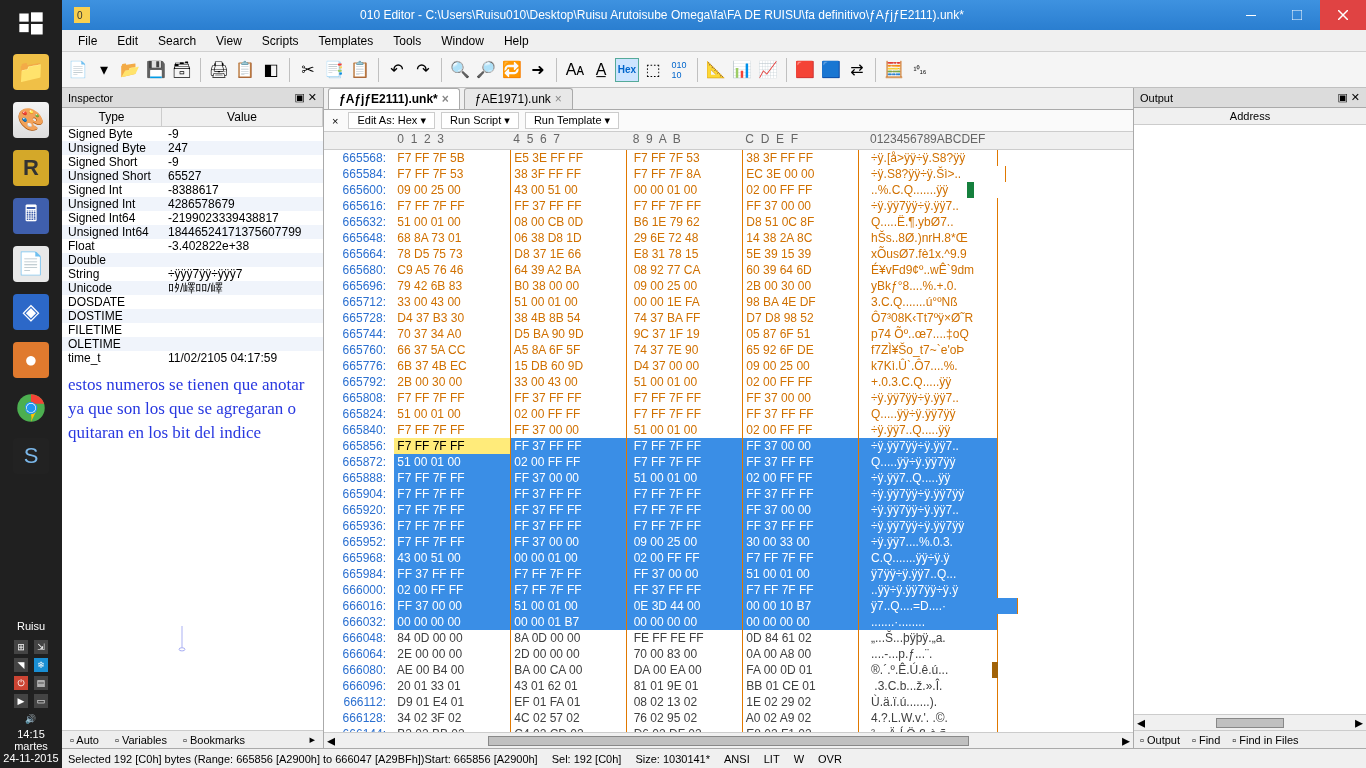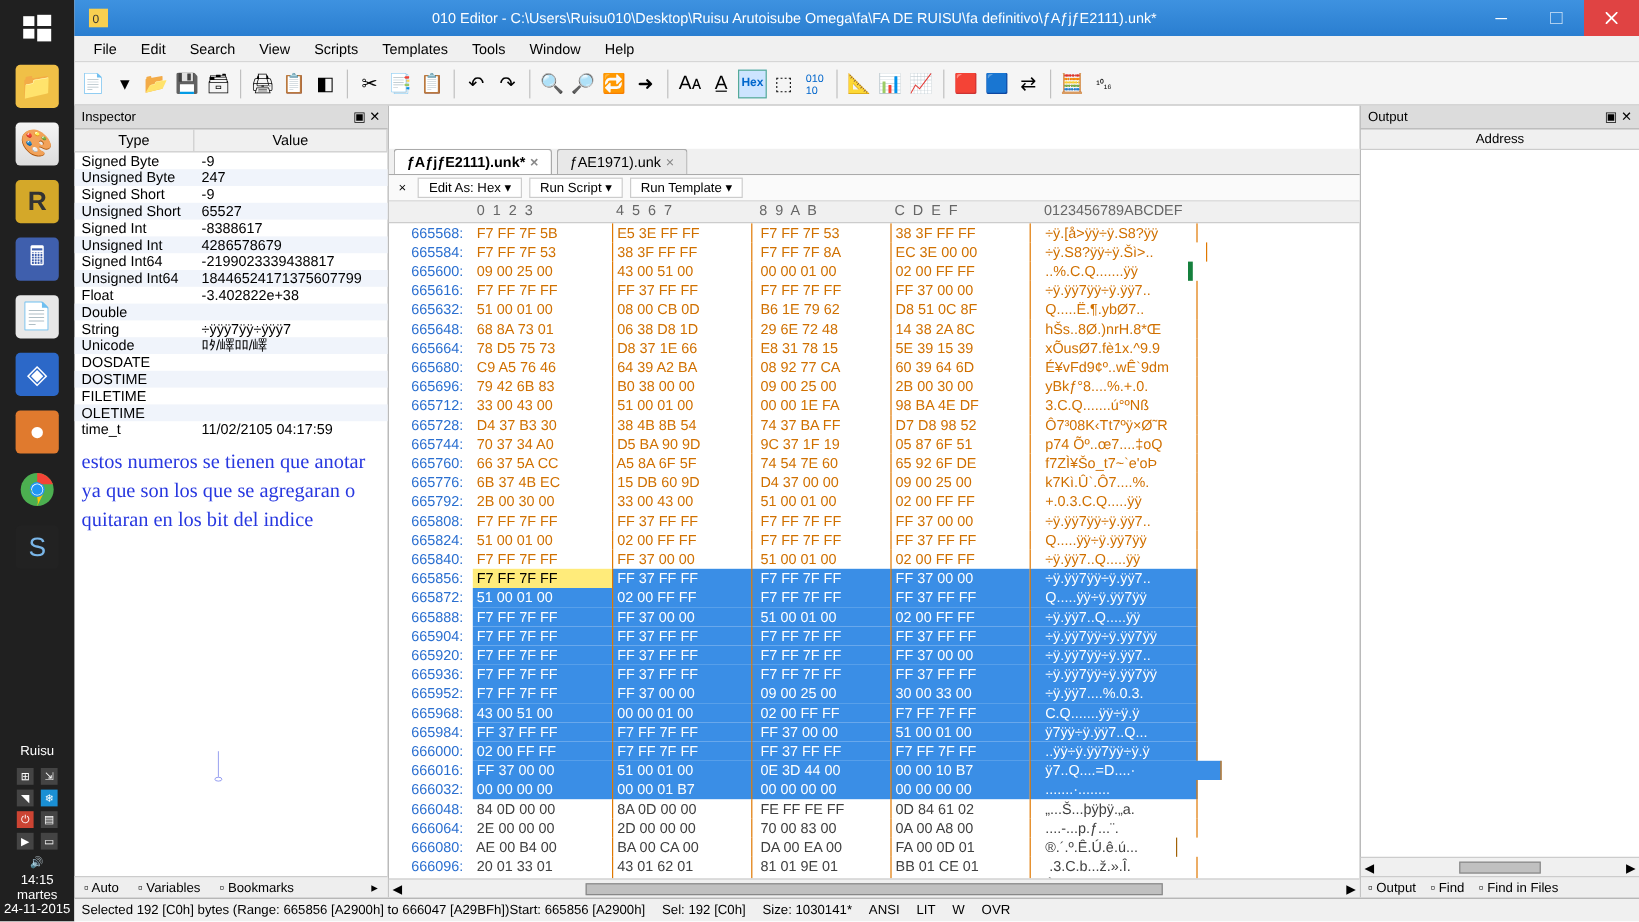--- a/index.html
+++ b/index.html
@@ -31,21 +31,21 @@
 .tbl-th div { padding:2px 6px; border-right:1px solid #ccc; text-align:center; }
 .tbl-row { display:flex; }
 .tbl-row:nth-child(even){ background:#f0f4fb; }
 .tbl-row div { padding:0 6px; font-size:12px; height:14px; line-height:14px; overflow:hidden; white-space:nowrap; }
 .col-type { width:100px; }
 .col-val { flex:1; }
 .annotation { color:#2838e0; font-size:17px; padding:8px 6px; line-height:1.4; font-family:"Segoe UI"; }
 .left-tabs { height:18px; background:#eee; border-top:1px solid #ccc; display:flex; font-size:11px; align-items:center; }
 .left-tabs span { padding:0 8px; display:flex; align-items:center; gap:3px; cursor:pointer; }
 .center { flex:1; display:flex; flex-direction:column; border-right:1px solid #aaa; }
-.file-tabs { height:22px; background:#f0f0f0; display:flex; align-items:flex-end; border-bottom:1px solid #aaa; font-size:12px;margin-top:36px; }
+.file-tabs { height:22px; background:#f0f0f0; display:flex; align-items:flex-end; border-bottom:1px solid #aaa; font-size:12px; }
 .file-tab { padding:3px 10px; background:#e8e8e8; border:1px solid #aaa; border-bottom:none; border-radius:3px 3px 0 0; margin-left:4px; cursor:pointer; display:flex; gap:4px; align-items:center; }
 .file-tab.active { background:#fff; font-weight:bold; }
 .edit-bar { height:22px; background:#fafafa; border-bottom:1px solid #ccc; display:flex; align-items:center; font-size:11px; padding:0 4px; gap:6px; }
 .edit-bar .drop { padding:1px 8px; border:1px solid #ccc; background:#fff; cursor:pointer; }
 .hex-hdr { height:18px; background:#f0f0f0; font-family:Consolas,monospace; font-size:12px; color:#666; display:flex; padding-left:70px; letter-spacing:0; border-bottom:1px solid #ccc; }
 .hex-body { flex:1; overflow:hidden; font-family:Consolas,monospace; font-size:12px; line-height:16px; }
 .hrow { display:flex; height:16px; }
 .addr { width:70px; color:#2a6fd0; text-align:right; padding-right:8px; }
 .hexcol { white-space:pre; }
 .g1 { width:116px; } .g2 { width:116px; } .g3 { width:116px; } .g4 { width:116px; }
@@ -373,21 +373,21 @@
             <span class="hexcol g3 vsep orange">  F7 FF 7F 8A </span>
             <span class="hexcol g4 vsep orange"> EC 3E 00 00 </span>
             <span class="ascii vsep orange" style="border-right:1px solid #e07800;width:148px;overflow:hidden">÷ÿ.S8?ÿÿ÷ÿ.Šì&gt;..</span>
           </div>
           <div class="hrow">
             <span class="addr">665600:</span>
             <span class="hexcol g1 orange"> 09 00 25 00 </span>
             <span class="hexcol g2 vsep orange"> 43 00 51 00 </span>
             <span class="hexcol g3 vsep orange">  00 00 01 00 </span>
             <span class="hexcol g4 vsep orange"> 02 00 FF FF </span>
-            <span class="ascii vsep orange" style="border-right:4px solid #15803d;width:136px;overflow:hidden">..%.C.Q.......ÿÿ</span>
+            <span class="ascii vsep orange" style="border-right:7px solid #15803d;width:116px;overflow:hidden">..%.C.Q.......ÿÿ</span>
           </div>
           <div class="hrow">
             <span class="addr">665616:</span>
             <span class="hexcol g1 orange"> F7 FF 7F FF </span>
             <span class="hexcol g2 vsep orange"> FF 37 FF FF </span>
             <span class="hexcol g3 vsep orange">  F7 FF 7F FF </span>
             <span class="hexcol g4 vsep orange"> FF 37 00 00 </span>
             <span class="ascii vsep orange" style="border-right:1px solid #e07800;width:140px;overflow:hidden">÷ÿ.ÿÿ7ÿÿ÷ÿ.ÿÿ7..</span>
           </div>
           <div class="hrow">
@@ -451,21 +451,21 @@
             <span class="hexcol g1 orange"> 70 37 34 A0 </span>
             <span class="hexcol g2 vsep orange"> D5 BA 90 9D </span>
             <span class="hexcol g3 vsep orange">  9C 37 1F 19 </span>
             <span class="hexcol g4 vsep orange"> 05 87 6F 51 </span>
             <span class="ascii vsep orange" style="border-right:1px solid #e07800;width:140px;overflow:hidden">p74 Õº..œ7....‡oQ</span>
           </div>
           <div class="hrow">
             <span class="addr">665760:</span>
             <span class="hexcol g1 orange"> 66 37 5A CC </span>
             <span class="hexcol g2 vsep orange"> A5 8A 6F 5F </span>
-            <span class="hexcol g3 vsep orange">  74 54 7E 60 </span>
+            <span class="hexcol g3 vsep orange">  74 37 7E 90 </span>
             <span class="hexcol g4 vsep orange"> 65 92 6F DE </span>
             <span class="ascii vsep orange" style="border-right:1px solid #e07800;width:140px;overflow:hidden">f7ZÌ¥Šo_t7~`e'oÞ</span>
           </div>
           <div class="hrow">
             <span class="addr">665776:</span>
             <span class="hexcol g1 orange"> 6B 37 4B EC </span>
             <span class="hexcol g2 vsep orange"> 15 DB 60 9D </span>
             <span class="hexcol g3 vsep orange">  D4 37 00 00 </span>
             <span class="hexcol g4 vsep orange"> 09 00 25 00 </span>
             <span class="ascii vsep orange" style="border-right:1px solid #e07800;width:140px;overflow:hidden">k7Kì.Û`.Ô7....%.</span>
@@ -613,21 +613,21 @@
             <span class="hexcol g3 vsep dkblue">  70 00 83 00 </span>
             <span class="hexcol g4 vsep dkblue"> 0A 00 A8 00 </span>
             <span class="ascii vsep dkblue" style="border-right:1px solid #e07800;width:140px;overflow:hidden">....-...p.ƒ...¨.</span>
           </div>
           <div class="hrow">
             <span class="addr">666080:</span>
             <span class="hexcol g1 dkblue"> AE 00 B4 00 </span>
             <span class="hexcol g2 vsep dkblue"> BA 00 CA 00 </span>
             <span class="hexcol g3 vsep dkblue">  DA 00 EA 00 </span>
             <span class="hexcol g4 vsep dkblue"> FA 00 0D 01 </span>
-            <span class="ascii vsep dkblue" style="border-right:1px solid #a16207;width:123px;overflow:hidden">®.´.º.Ê.Ú.ê.ú...</span>
+            <span class="ascii vsep dkblue" style="border-right:6px solid #a16207;width:140px;overflow:hidden">®.´.º.Ê.Ú.ê.ú...</span>
           </div>
           <div class="hrow">
             <span class="addr">666096:</span>
             <span class="hexcol g1 dkblue"> 20 01 33 01 </span>
             <span class="hexcol g2 vsep dkblue"> 43 01 62 01 </span>
             <span class="hexcol g3 vsep dkblue">  81 01 9E 01 </span>
             <span class="hexcol g4 vsep dkblue"> BB 01 CE 01 </span>
             <span class="ascii vsep dkblue" style="border-right:1px solid #e07800;width:140px;overflow:hidden"> .3.C.b...ž.».Î.</span>
           </div>
           <div class="hrow">

